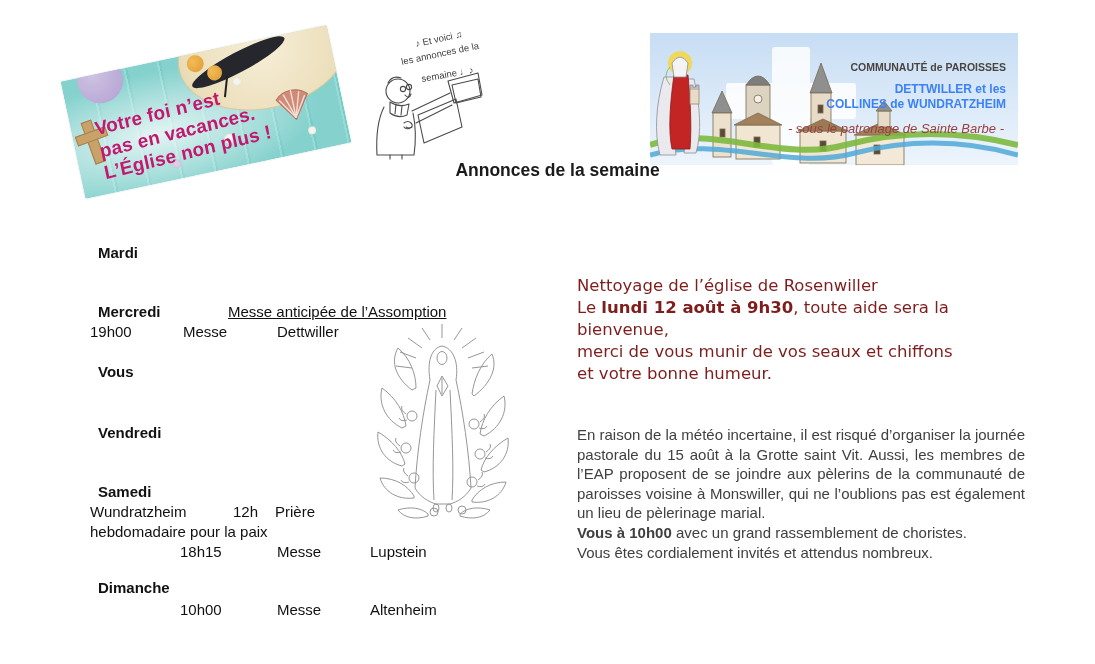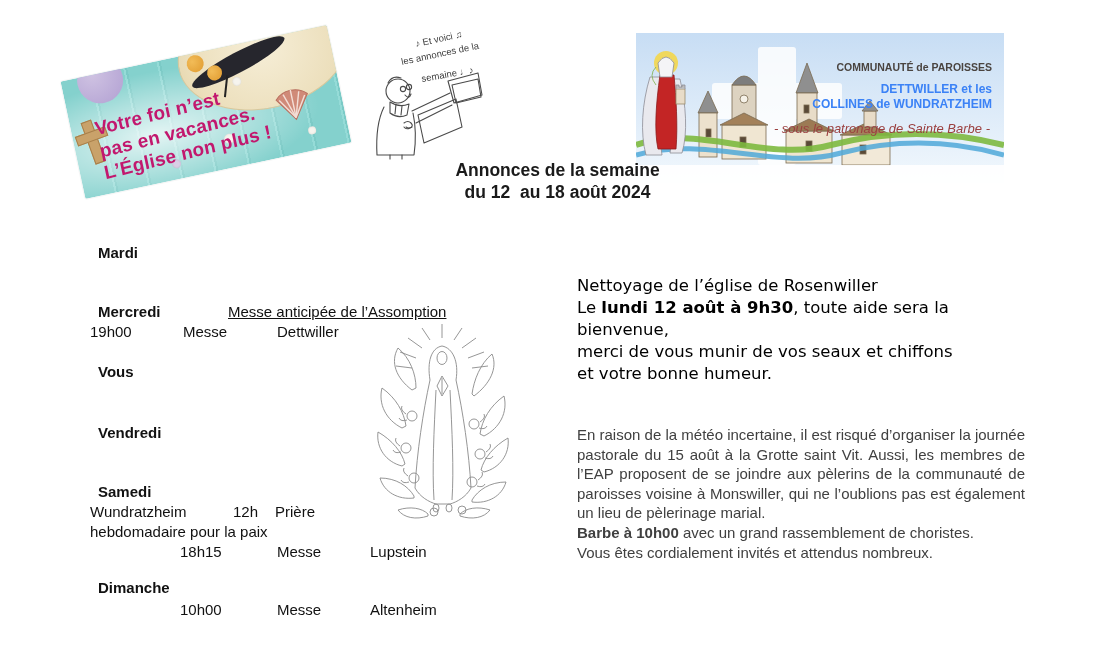--- a/index.html
+++ b/index.html
@@ -29,21 +29,21 @@
   .vb-cross-h{position:absolute;left:3px;top:55px;width:30px;height:8px;background:#c9a26a;border:1px solid #a87f4a;transform:rotate(-8deg);}
   .vb-pebble{position:absolute;border-radius:50%;background:#f6f4ee;box-shadow:inset 0 0 2px rgba(0,0,0,.15);}
   #vacation-text{position:absolute;left:24px;top:40px;font-weight:800;font-size:19px;line-height:22.5px;
     transform:rotate(-2deg) skewX(-2deg);letter-spacing:.2px;white-space:nowrap;}
 
   
   #priest-cartoon{position:absolute;left:368px;top:31px;width:138px;height:130px;}
   #priest-cartoon text{font-family:"Liberation Sans",sans-serif;font-size:9.5px;fill:#3d3d3d;}
 
   
-  #parish-logo{position:absolute;left:636px;top:33px;width:368px;height:150px;overflow:hidden;}
+  #parish-logo{position:absolute;left:650px;top:33px;width:368px;height:150px;overflow:hidden;}
   #logo-org{position:absolute;right:12px;top:28px;font-size:10.5px;font-weight:bold;color:#4a4440;}
   #logo-name{position:absolute;right:12px;top:49px;font-size:12px;font-weight:bold;color:#b22222;
     text-align:right;line-height:15px;}
   #logo-patronage{position:absolute;right:14px;top:88px;font-size:13px;font-style:italic;color:#9b4040;}
 
   
   #page-title{position:absolute;left:420px;top:159px;width:275px;text-align:center;
     font-weight:bold;font-size:17.5px;line-height:22px;color:#1a1a1a;}
   #page-title .t2{white-space:pre;}
 
@@ -53,21 +53,21 @@
   .b{font-weight:bold;margin-left:8px;}
   .u{text-decoration:underline;}
 
   
   #assumption-drawing{position:absolute;left:376px;top:320px;width:136px;height:202px;}
   #assumption-drawing path,#assumption-drawing line,#assumption-drawing circle,#assumption-drawing ellipse
     {stroke:#8a8a8a;fill:none;stroke-width:.9;}
 
   
   #cleaning-note{position:absolute;left:577px;top:275px;font-family:"DejaVu Sans",sans-serif;
-    font-size:16.5px;line-height:22px;color:#000000;}
+    font-size:16.5px;line-height:22px;color:#7f1d1d;}
   #meteo-note{position:absolute;left:577px;top:425px;width:448px;font-size:15px;line-height:19.6px;color:#404040;}
   #meteo-body{text-align:justify;}
 </style>
 </head>
 <body>
 
 <div id="page">
 
   <div id="vacation-banner">
     <div class="vb-ball"></div>
@@ -189,21 +189,20 @@
     <div id="logo-org">COMMUNAUTÉ de PAROISSES</div>
     <div id="logo-name" style="color: #3b82f6;">
       <div>DETTWILLER et les</div>
       <div>COLLINES de WUNDRATZHEIM</div>
     </div>
     <div id="logo-patronage">- sous le patronage de Sainte Barbe -</div>
   </div>
 
   <div id="page-title">
     <div>Annonces de la semaine</div>
-    <div class="t2">du 12  au 18 août 2024</div>
   </div>
 
   <div class="row b" style="left:90px;top:244px">Mardi</div>
 
   <div class="row" style="left:90px;top:303px;width:400px">
     <span class="c b" style="left:0">Mercredi</span>
     <span class="c u" style="left:138px">Messe anticipée de l’Assomption</span>
   </div>
   <div class="row" style="left:90px;top:323px;width:400px">
     <span class="c" style="left:0">19h00</span>
@@ -297,17 +296,17 @@
   <div id="cleaning-note">
     <div>Nettoyage de l’église de Rosenwiller</div>
     <div><span>Le </span><b>lundi 12 août à 9h30</b><span>, toute aide sera la</span></div>
     <div>bienvenue,</div>
     <div>merci de vous munir de vos seaux et chiffons</div>
     <div>et votre bonne humeur.</div>
   </div>
 
   <div id="meteo-note">
     <div id="meteo-body">En raison de la météo incertaine, il est risqué d’organiser la journée pastorale du 15 août à la Grotte saint Vit. Aussi, les membres de l’EAP proposent de se joindre aux pèlerins de la communauté de paroisses voisine à Monswiller, qui ne l’oublions pas est également un lieu de pèlerinage marial.</div>
-    <div><b>Barbe à 10h00</b><span> avec un grand rassemblement de choristes.</span></div>
+    <div><b>Vous à 10h00</b><span> avec un grand rassemblement de choristes.</span></div>
     <div>Vous êtes cordialement invités et attendus nombreux.</div>
   </div>
 
 </div>
 
 </body></html>

